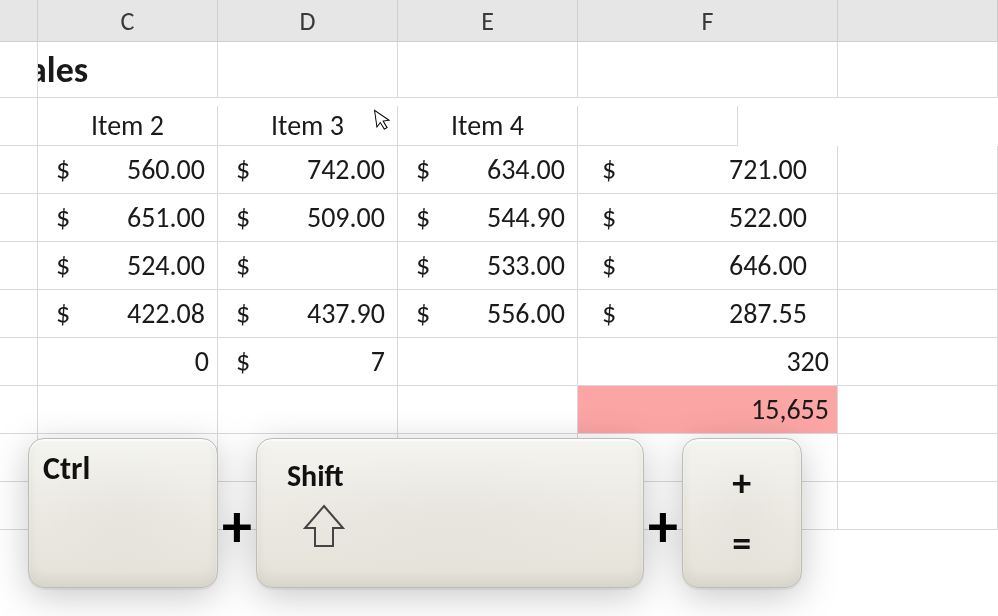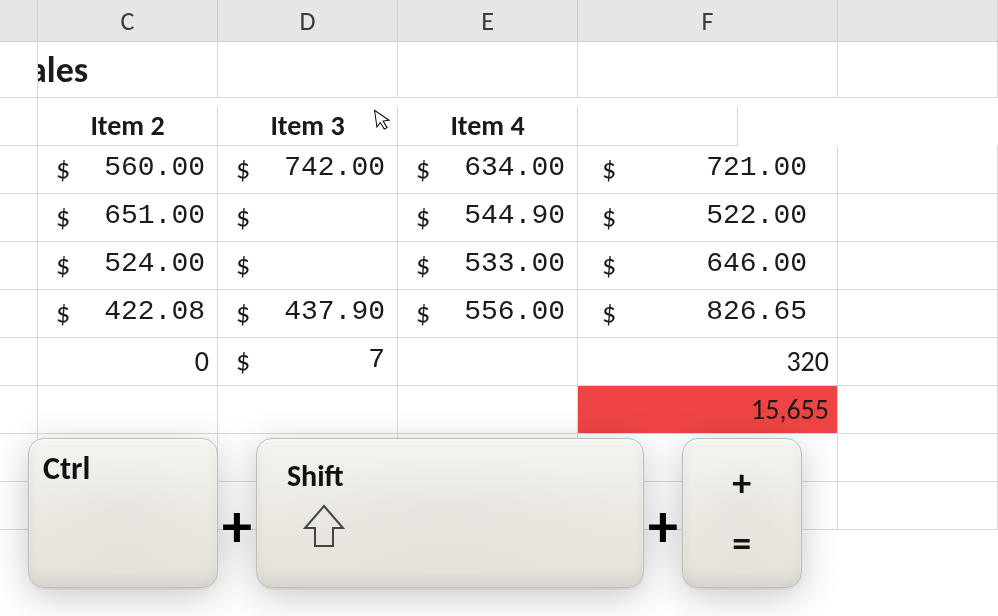--- a/index.html
+++ b/index.html
@@ -69,44 +69,44 @@
   .row-title .cell {
     border-bottom: 1px solid #d9d9d9;
     font-size: 36px;
     font-weight: 700;
   }
   .row-title { height: 56px; }
 
   .row-head .cell {
     justify-content: center;
     font-size: 28px;
-    font-weight: 700;
+    font-weight: 400;
     margin-top: 8px;
   }
 
   .num-cell {
     justify-content: flex-end;
     padding-right: 8px;
   }
   
   .cur {
     width: 100%;
     display: flex;
     justify-content: space-between;
     padding: 0 8px 0 14px;
   }
   .cur .dol { flex: 0 0 auto; }
-  .cur .val { flex: 0 0 auto; text-align: center; font-family: Liberation Mono, monospace; }
+  .cur .val { flex: 0 0 auto; text-align: center; }
 
   
   .wF .cur { padding-left: 20px; padding-right: 26px; }
 
   
   .total-cell {
-    background: #ef4444;
+    background: #fca5a5;
     font-size: 28px;
     justify-content: flex-end;
     padding-right: 8px;
   }
 
   
   .cursor {
     position: absolute;
     left: 375px;
     top: 108px;
@@ -257,20 +257,21 @@
     <div class="stub"></div>
     <div class="cell wC">
         <span class="cur">
           <span class="dol">$</span>
           <span class="val">651.00</span>
         </span>
       </div>
     <div class="cell wD">
         <span class="cur">
           <span class="dol">$</span>
+          <span class="val">509.00</span>
         </span>
       </div>
     <div class="cell wE">
         <span class="cur">
           <span class="dol">$</span>
           <span class="val">544.90</span>
         </span>
       </div>
     <div class="cell wF">
         <span class="cur">
@@ -325,21 +326,21 @@
       </div>
     <div class="cell wE">
         <span class="cur">
           <span class="dol">$</span>
           <span class="val">556.00</span>
         </span>
       </div>
     <div class="cell wF">
         <span class="cur">
           <span class="dol">$</span>
-          <span class="val">826.65</span>
+          <span class="val">287.55</span>
         </span>
       </div>
     <div class="cell wG"></div>
   </div>
 
   <div class="row">
     <div class="stub"></div>
     <div class="cell wC num-cell">
         <span>0</span>
       </div>

